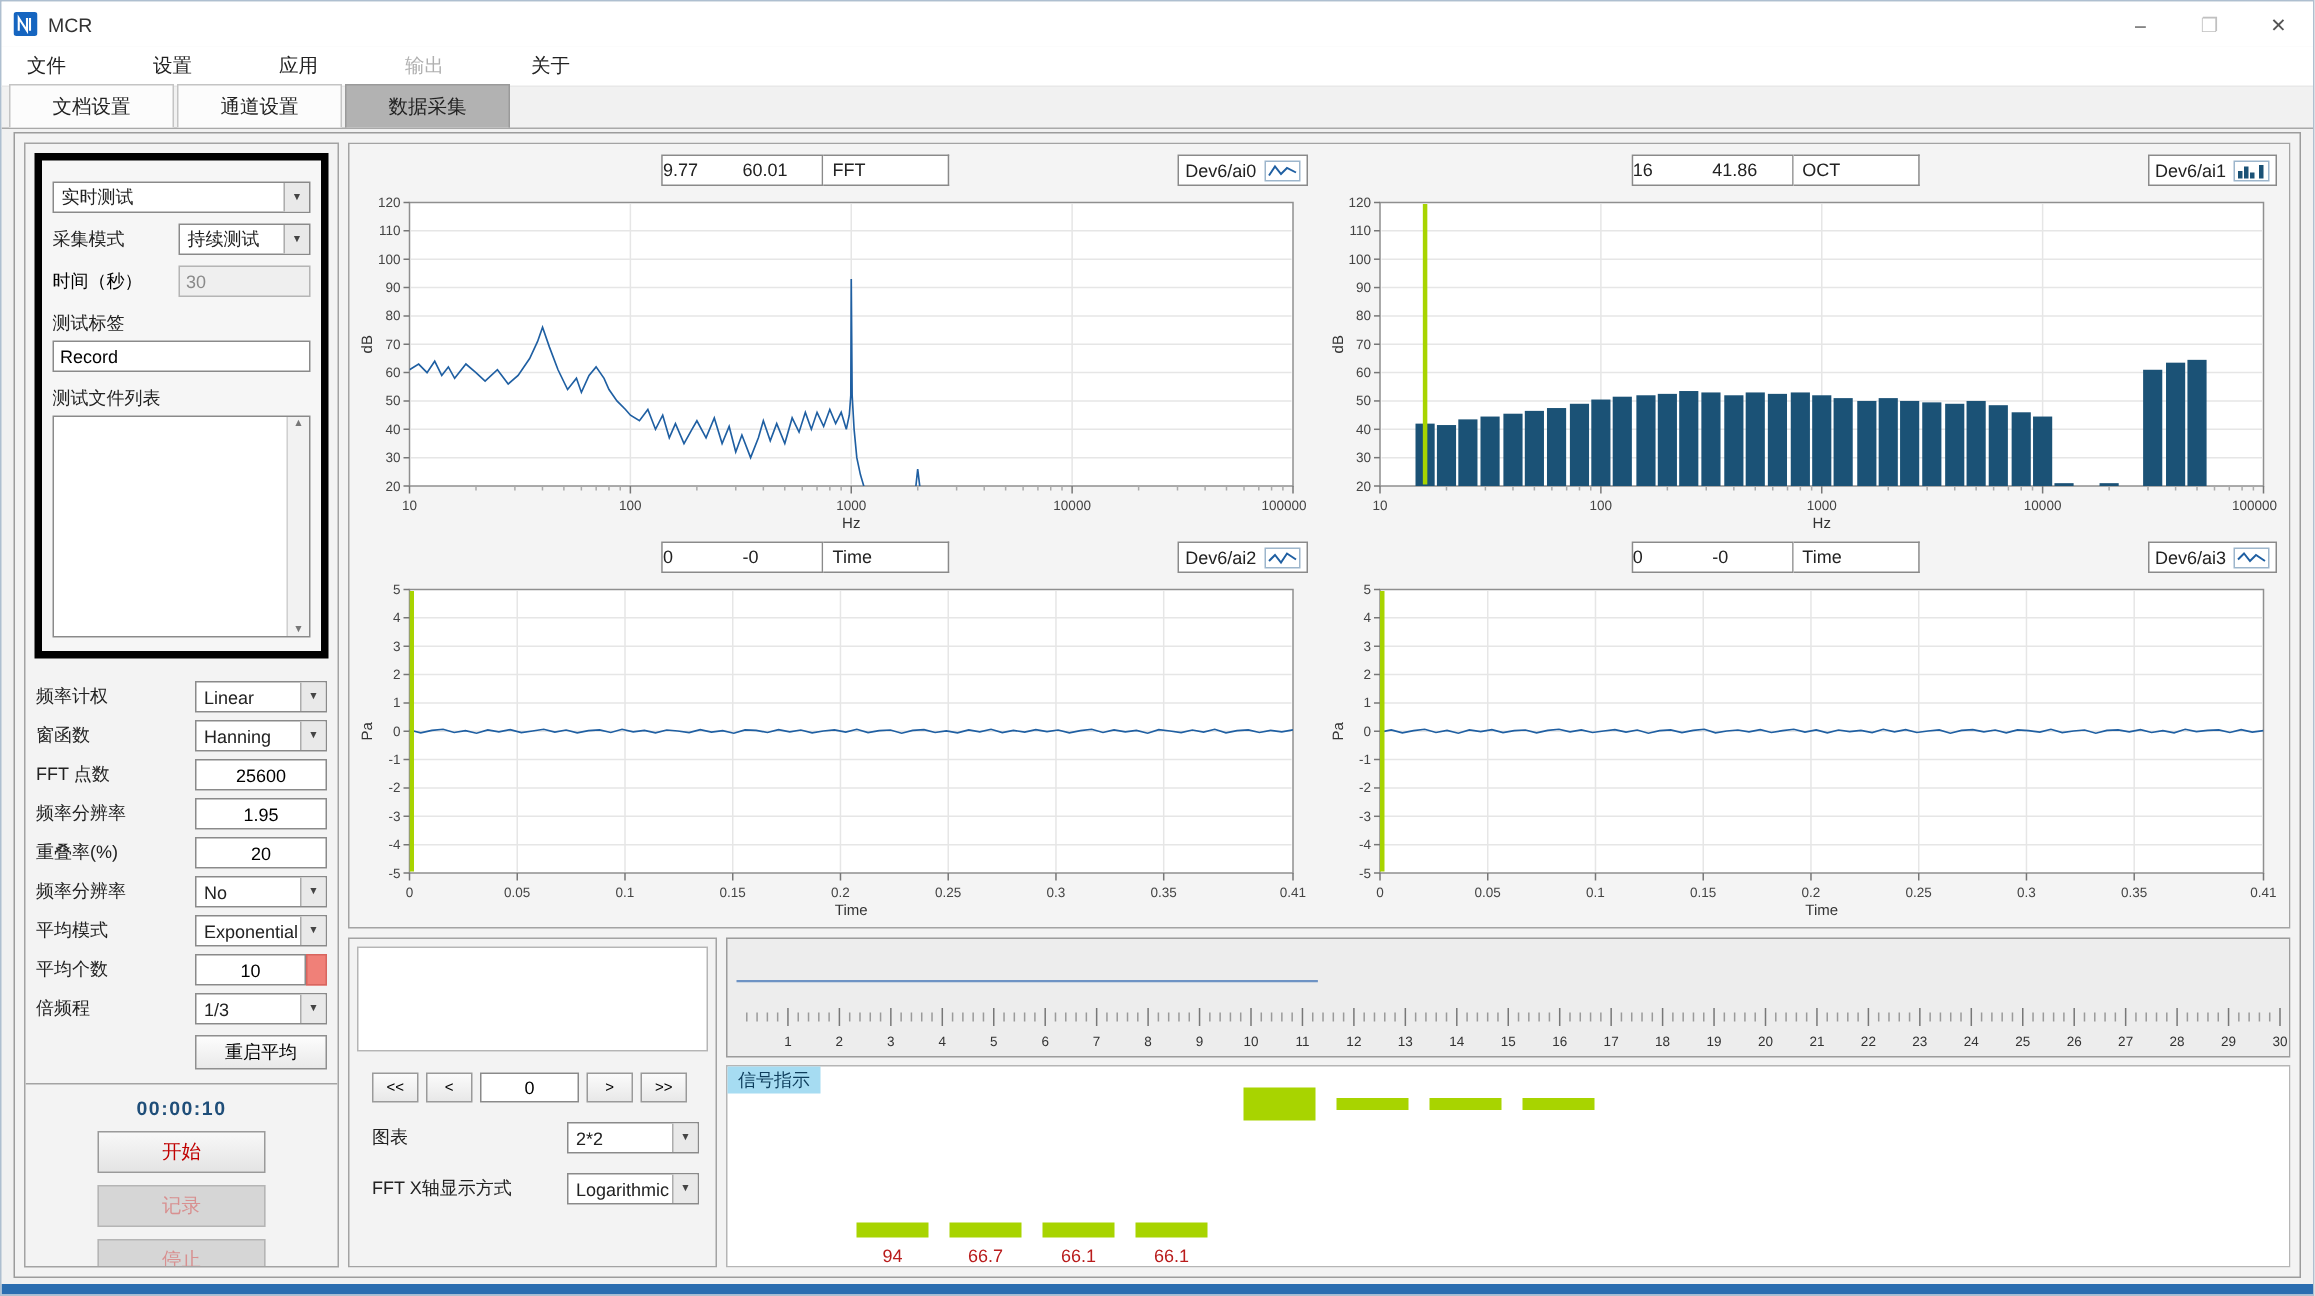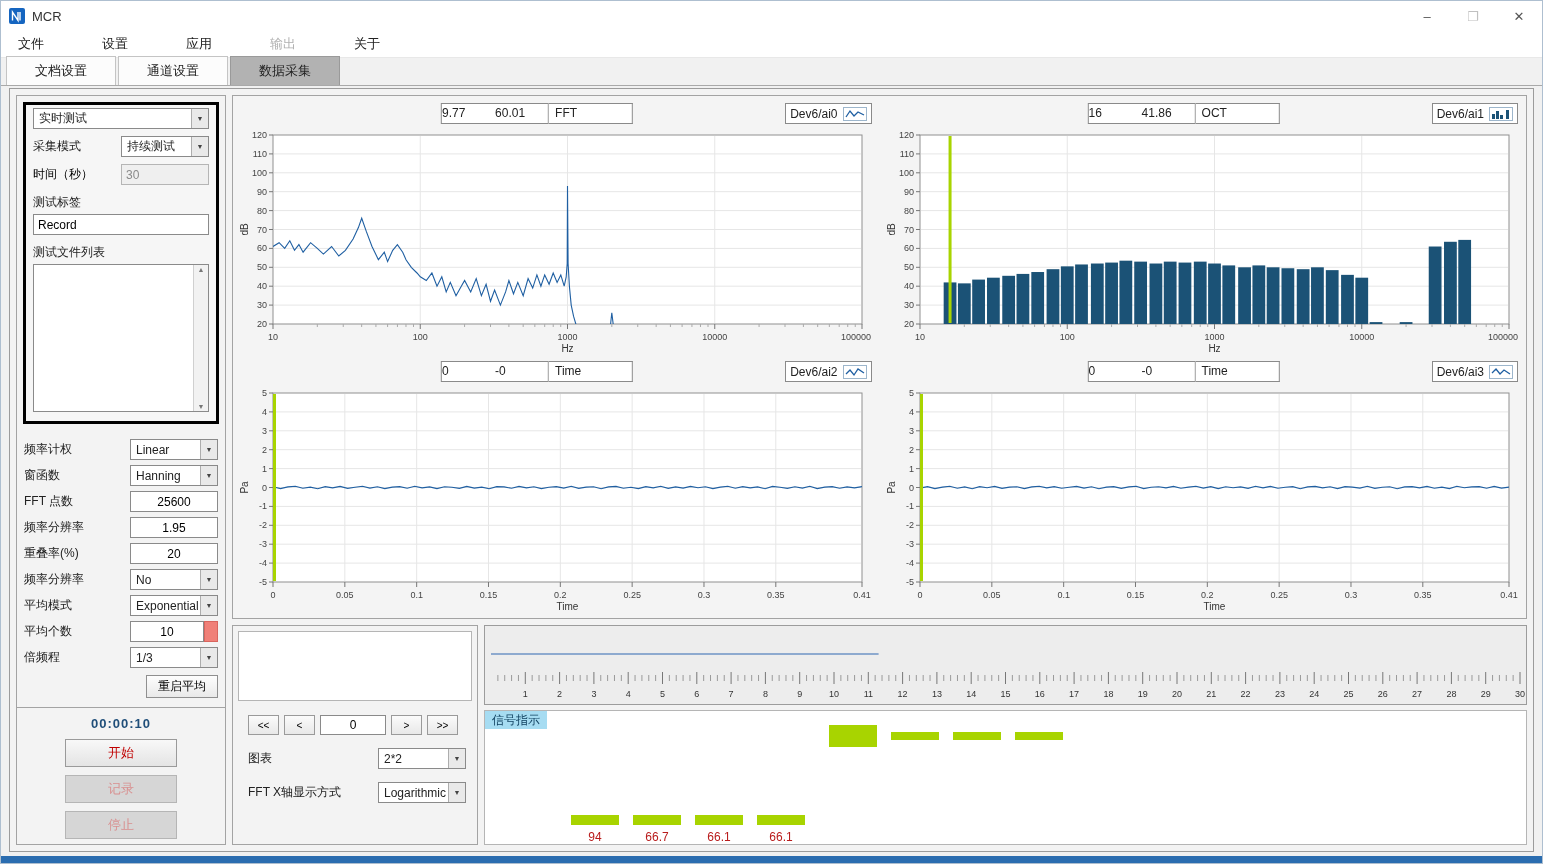--- a/index.html
+++ b/index.html
@@ -18,21 +18,21 @@
 .menu-item.disabled{color:#b0b0b0;}
 
 .tabbar{height:28px;background:#f1f1f1;display:flex;align-items:flex-end;padding-left:5px;border-bottom:1px solid #a9a9a9;flex:0 0 auto;}
 .tab{min-width:110px;text-align:center;padding:5px 14px 5px;background:#fcfcfc;border:1px solid #c4c4c4;border-bottom:none;font-size:13px;margin-right:2px;color:#222;}
 .tab.active{background:#b2b2b2;border-color:#9a9a9a;}
 
 .workspace{flex:1;margin:2px 8px 4px;border:1px solid #9c9c9c;background:#f3f3f3;padding:6px;display:flex;gap:6px;overflow:hidden;}
 .bottom-strip{height:7px;background:#2b6db0;flex:0 0 auto;}
 
 .sidebar{width:210px;flex:0 0 auto;border:1px solid #a3a3a3;background:#f3f3f3;display:flex;flex-direction:column;overflow:hidden;}
-.sidebar-top{border:3px solid #000000;margin:6px;padding:3px 7px 9px;background:#f6f6f6;}
+.sidebar-top{border:5px solid #000000;margin:6px;padding:14px 7px 9px;background:#f6f6f6;}
 .fake-select{display:flex;border:1px solid #8a8a8a;background:#fff;height:21px;align-items:center;}
 .fake-select .val{flex:1;padding:0 5px;font-size:12px;white-space:nowrap;overflow:hidden;}
 .fake-select .arr{width:17px;align-self:stretch;background:#e9e9e9;border-left:1px solid #adadad;display:flex;align-items:center;justify-content:center;font-size:7px;color:#444;}
 .tbox{border:1px solid #8a8a8a;height:21px;font-size:12px;background:#fff;width:100%;padding:0 4px;font-family:"Liberation Sans",sans-serif;}
 .tbox.center{text-align:center;}
 .tbox:disabled,.tbox.dis{background:#efefef;color:#8a8a8a;border-color:#b5b5b5;}
 .srow{display:flex;align-items:center;justify-content:space-between;margin-top:7px;}
 .srow label{font-size:12px;}
 .srow label.dim{color:#000000;font-family:Liberation Serif, serif;}
 .w88{width:88px;flex:0 0 88px;}
@@ -40,21 +40,21 @@
 .sec-label{margin-top:9px;font-size:12px;}
 .filelist{margin-top:3px;height:148px;background:#fff;border:1px solid #8a8a8a;display:flex;}
 .filelist .body{flex:1;}
 .filelist .sbar{width:15px;border-left:1px solid #d0d0d0;background:#f2f2f2;display:flex;flex-direction:column;justify-content:space-between;align-items:center;padding:1px 0;font-size:7px;color:#777;}
 .sidebar-params{margin:4px 7px 0;}
 .prow{display:flex;align-items:center;justify-content:space-between;margin-top:5px;}
 .prow label{font-size:12px;}
 .avg-wrap{display:flex;align-items:center;gap:0;}
 .red-flag{width:14px;height:21px;background:#f08078;border:1px solid #d8655e;}
 .restart-row{display:flex;justify-content:flex-end;margin-top:7px;}
-.small-btn{width:72px;height:23px;border:1px solid #8f8f8f;background:linear-gradient(#fdfdfd,#e9e9e9);font-size:12px;font-family:"Liberation Sans",sans-serif;}
+.small-btn{width:88px;height:23px;border:1px solid #8f8f8f;background:linear-gradient(#fdfdfd,#e9e9e9);font-size:12px;font-family:"Liberation Sans",sans-serif;}
 .sfooter{margin-top:9px;border-top:1px solid #a3a3a3;padding:8px 0 6px;text-align:center;}
 .timer{font-size:13px;font-weight:bold;color:#1f4e79;letter-spacing:1px;}
 .big-btn{display:block;width:112px;height:28px;margin:8px auto 0;border:1px solid #9a9a9a;background:linear-gradient(#f8f8f8,#e4e4e4);font-size:13px;color:#c00000;font-family:"Liberation Sans",sans-serif;}
 .big-btn.disabled{background:#d6d6d6;color:#d89090;border-color:#b5b5b5;}
 
 .main{flex:1;display:flex;flex-direction:column;gap:6px;overflow:hidden;}
 .charts-area{border:1px solid #a3a3a3;background:#f4f4f4;padding:2px 4px 4px;display:grid;grid-template-columns:1fr 1fr;grid-auto-rows:258px;column-gap:8px;}
 .chart-panel{display:flex;flex-direction:column;overflow:hidden;}
 .chart-header{position:relative;height:24px;margin-top:5px;flex:0 0 auto;}
 .readout-group{position:absolute;left:50%;transform:translateX(-60%);display:flex;}

